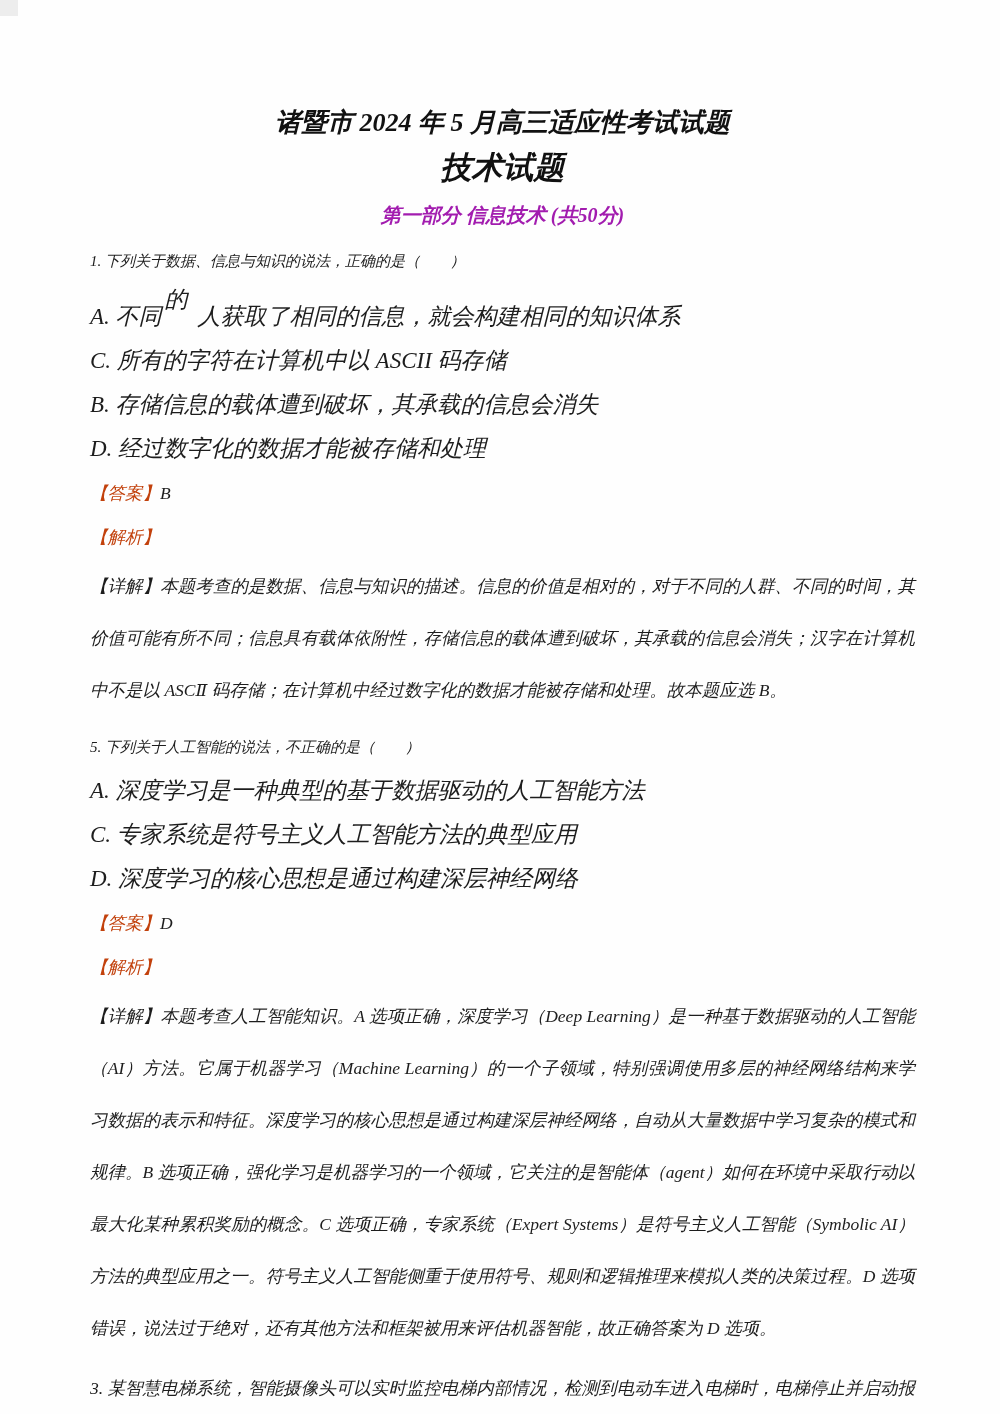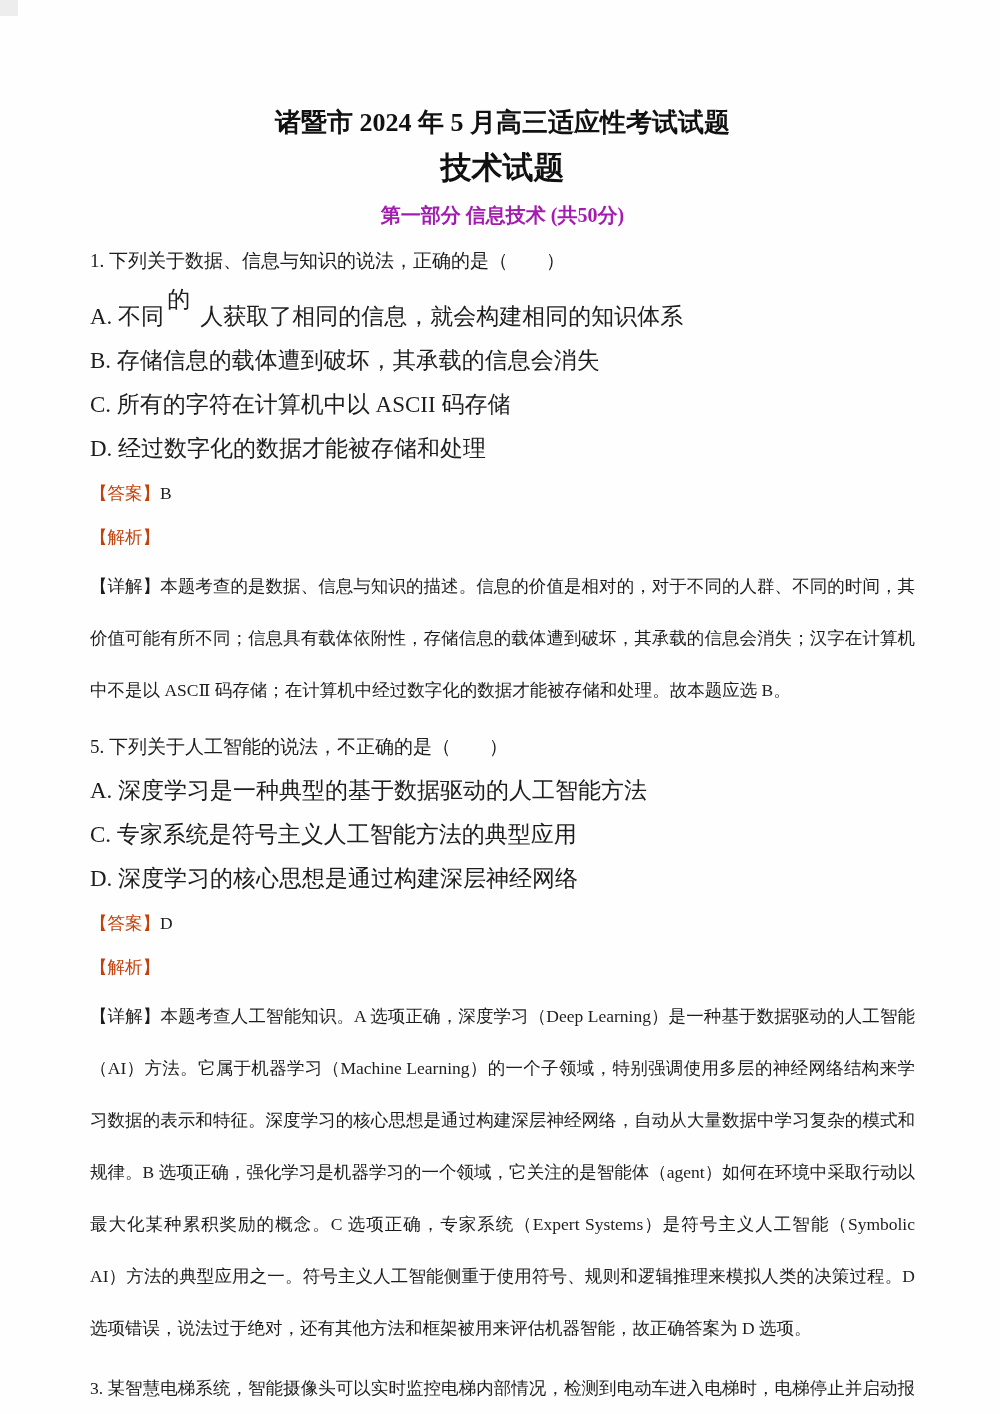--- a/index.html
+++ b/index.html
@@ -6,41 +6,42 @@
   .page {
     position:relative;
     width:1000px; height:1414px;
     margin:0 auto;
     background:#fefefe;
     box-sizing:border-box;
     padding:104px 85px 30px 90px;
     overflow:hidden;
     font-family:"Liberation Serif","DejaVu Serif",serif;
     color:#1d1d1d;
+    font-style:italic;
   }
   .scan-artifact {
     position:absolute; left:0; top:0; width:18px; height:16px;
     background:#ededed;
   }
   .doc-title {
     margin:0; text-align:center;
     font-size:26px; font-weight:bold; line-height:38px;
     color:#111;
   }
   .doc-subtitle {
     margin:8px 0 0; text-align:center;
     font-size:31px; font-weight:bold; line-height:36px;
     color:#111;
   }
   .section-heading {
     margin:14px 0 0; text-align:center;
     font-size:20px; font-weight:bold; line-height:30px;
     color:#a21caf;
   }
-  .stem   { margin:16px 0 0; font-size:19px; line-height:30px; }
+  .stem   { margin:16px 0 0; font-size:15px; line-height:30px; }
   .q2-stem, .q3-para { margin-top:16px; }
   .opt    { margin:14px 0 0; font-size:23px; line-height:30px; }
   .opt-raised { margin-top:26px; }
   .sup-char {
     position:relative; top:-17px;
     margin:0 10px 0 3px;
     display:inline-block;
   }
   .ans-line { margin:14px 0 0; font-size:17.5px; line-height:30px; }
   .label-blue { color:#c2410c; }
@@ -61,22 +62,22 @@
 <div class="page">
   <div class="scan-artifact"></div>
 
   <h1 class="doc-title">诸暨市 2024 年 5 月高三适应性考试试题</h1>
   <h2 class="doc-subtitle">技术试题</h2>
   <h3 class="section-heading">第一部分  信息技术 (共50分)</h3>
 
   <p class="stem">1. 下列关于数据、信息与知识的说法，正确的是（　　）</p>
 
   <p class="opt opt-raised"><span>A. 不同</span><span class="sup-char">的</span><span>人获取了相同的信息，就会构建相同的知识体系</span></p>
+  <p class="opt">C. 所有的字符在计算机中以 ASCII 码存储</p>
   <p class="opt">B. 存储信息的载体遭到破坏，其承载的信息会消失</p>
-  <p class="opt">C. 所有的字符在计算机中以 ASCII 码存储</p>
   <p class="opt">D. 经过数字化的数据才能被存储和处理</p>
 
   <p class="ans-line"><span class="label-blue">【答案】</span><span>B</span></p>
   <p class="ans-line"><span class="label-blue">【解析】</span></p>
   <p class="detail">【详解】本题考查的是数据、信息与知识的描述。信息的价值是相对的，对于不同的人群、不同的时间，其价值可能有所不同；信息具有载体依附性，存储信息的载体遭到破坏，其承载的信息会消失；汉字在计算机中不是以 ASCⅡ 码存储；在计算机中经过数字化的数据才能被存储和处理。故本题应选 B。</p>
 
   <p class="stem q2-stem">5. 下列关于人工智能的说法，不正确的是（　　）</p>
 
   <p class="opt">A. 深度学习是一种典型的基于数据驱动的人工智能方法</p>
   <p class="opt">C. 专家系统是符号主义人工智能方法的典型应用</p>

